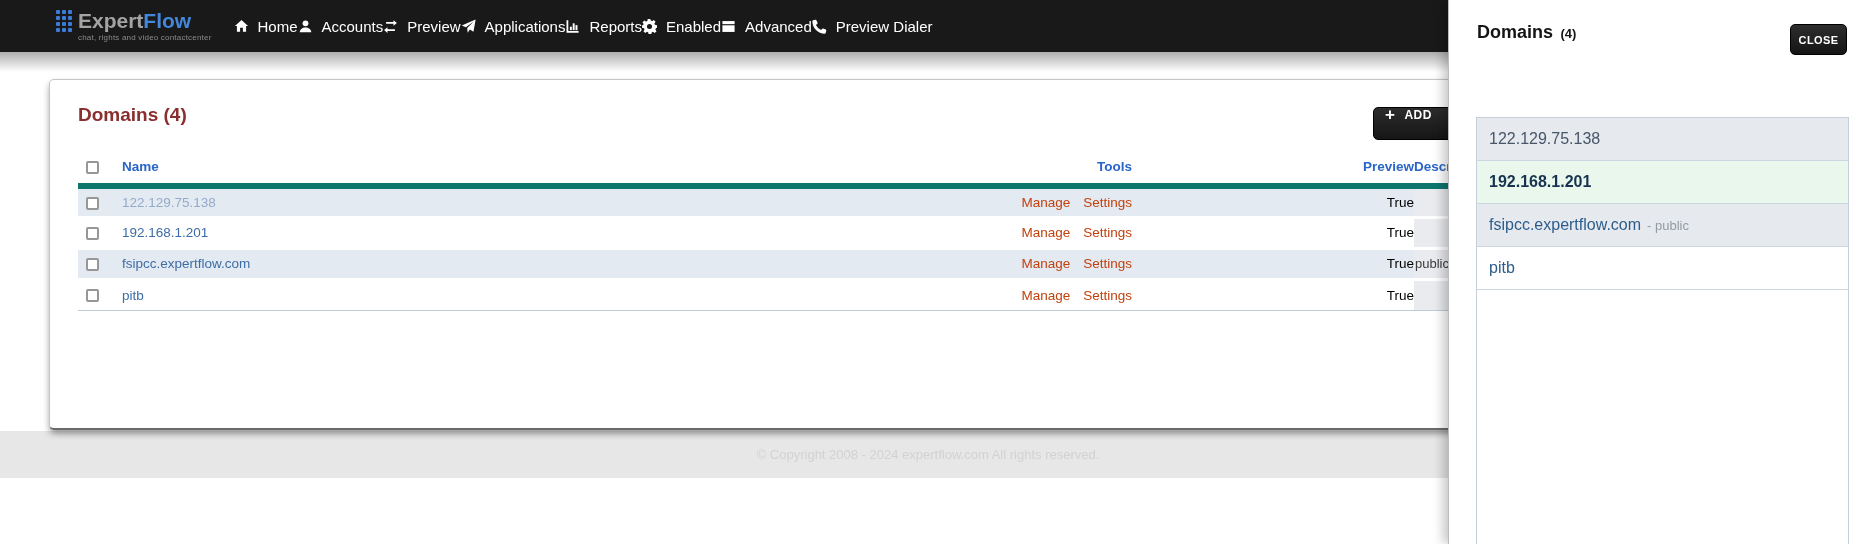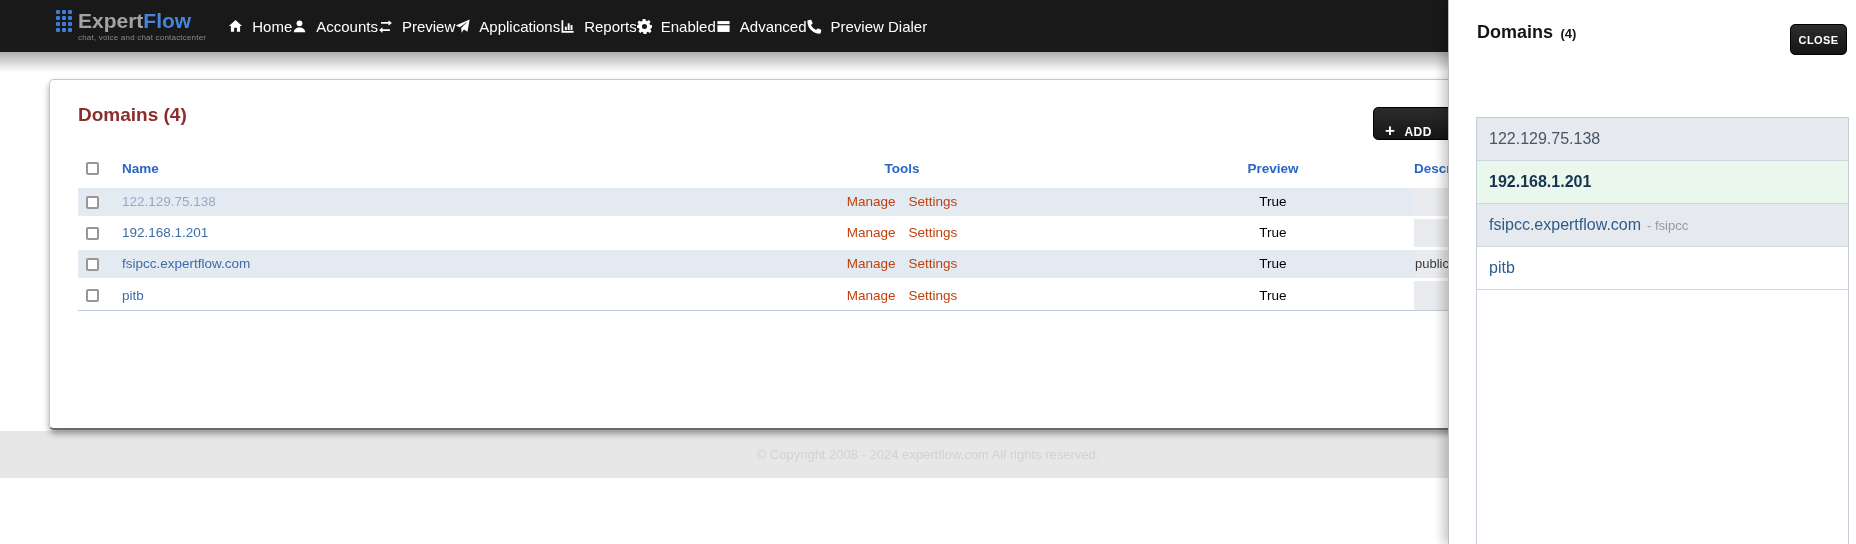--- a/index.html
+++ b/index.html
@@ -40,28 +40,28 @@
     border-radius:5px; box-shadow:0 4px 7px -1px rgba(0,0,0,0.45);
     padding:24px 0 0 28px; z-index:2;
   }
   .page-title { margin:0; font-size:19px; font-weight:bold; color:#8b2e2e; }
   .page-desc { margin:44px 0 0 0; font-size:13.5px; color:#4e4e4e; }
 
   .add-button {
     position:absolute; top:27px; left:1323px; width:92px; height:33px;
     background:linear-gradient(#2c2c2c,#161616); border:1px solid #000000; border-radius:5px;
     color:#ffffff; font-size:12px; font-weight:bold; letter-spacing:.5px;
-    display:flex; align-items:flex-end; gap:9px; padding-left:11px; cursor:pointer;
+    display:flex; align-items:flex-start; gap:9px; padding-left:11px; cursor:pointer;
   }
   .plus::before { content:"+"; font-size:17px; font-weight:bold; line-height:14px; }
 
   table.domains { margin-top:22px; border-collapse:collapse; width:1722px; table-layout:fixed; border-bottom:1px solid #bfcbd8; }
-  th { height:38px; vertical-align:bottom; padding:0 0 9px 0; border-bottom:1px solid #0f766e;
+  th { height:38px; vertical-align:bottom; padding:0 0 9px 0; border-bottom:6px solid #0f766e;
        color:#2a65c8; font-size:13.5px; font-weight:bold; text-align:left; }
-  th.center, td.center { text-align:center; }
+  th.center, td.center { text-align:right; }
   td { height:31px; padding:0; border-top:3px solid #ffffff; font-size:13.5px; background:#ffffff; }
   tr.stripe td.main { background:#e4eaf2; }
   td.desc-cell { background:#e9ebee; font-size:13px; color:#3a3a3a; padding-left:1px; }
   .cb { appearance:none; -webkit-appearance:none; width:13px; height:13px; margin:0 0 0 8px;
         border:2px solid #979797; border-radius:2px; background:#ffffff; vertical-align:middle; cursor:pointer; }
   .name-link { color:#3d6da6; cursor:pointer; }
   .name-link.muted { color:#93abc9; }
   .tool-link { color:#c2410c; cursor:pointer; }
   .tool-link + .tool-link { margin-left:13px; }
   .enabled-value { color:#000000; }
@@ -126,21 +126,21 @@
           <span class="dot"></span>
           <span class="dot"></span>
         <span class="dot"></span>
           <span class="dot"></span>
           <span class="dot"></span>
       </span>
       <span class="brand">
         <span class="brand-primary">Expert</span><span class="brand-secondary">Flow</span>
       </span>
     </div>
-    <span class="tagline">chat, voice and chat contactcenter</span>
+    <span class="tagline">chat, rights and video contactcenter</span>
   </div>
 
   <div class="nav-items">
     <div class="nav-item">
       <svg viewBox="0 0 16 16">
           <path d="M8 1.1 15 7.4h-2.1v6.3H9.5V9.4h-3v4.3H3.1V7.4H1z"></path>
         </svg>
       <span>Home</span>
     </div>
     <div class="nav-item">
@@ -279,19 +279,19 @@
 
   <div class="domain-list">
     <div class="domain-item gray">
       <span class="di-text-slate">122.129.75.138</span>
     </div>
     <div class="domain-item selected">
       <span class="di-text-dark">192.168.1.201</span>
     </div>
     <div class="domain-item gray">
       <span class="di-text-blue">fsipcc.expertflow.com</span>
-      <span class="di-suffix">- fsipcc</span>
+      <span class="di-suffix">- public</span>
     </div>
     <div class="domain-item">
       <span class="di-text-blue">pitb</span>
     </div>
   </div>
 </div>
 
 </body></html>

